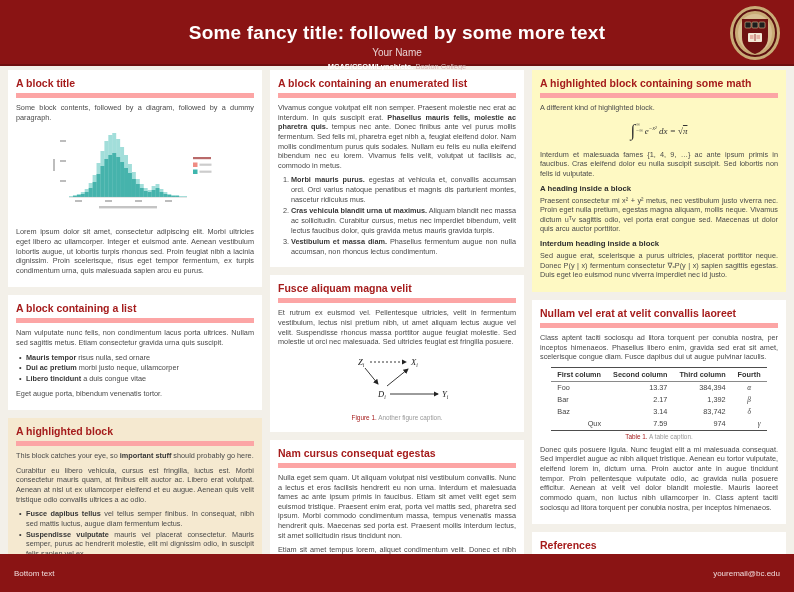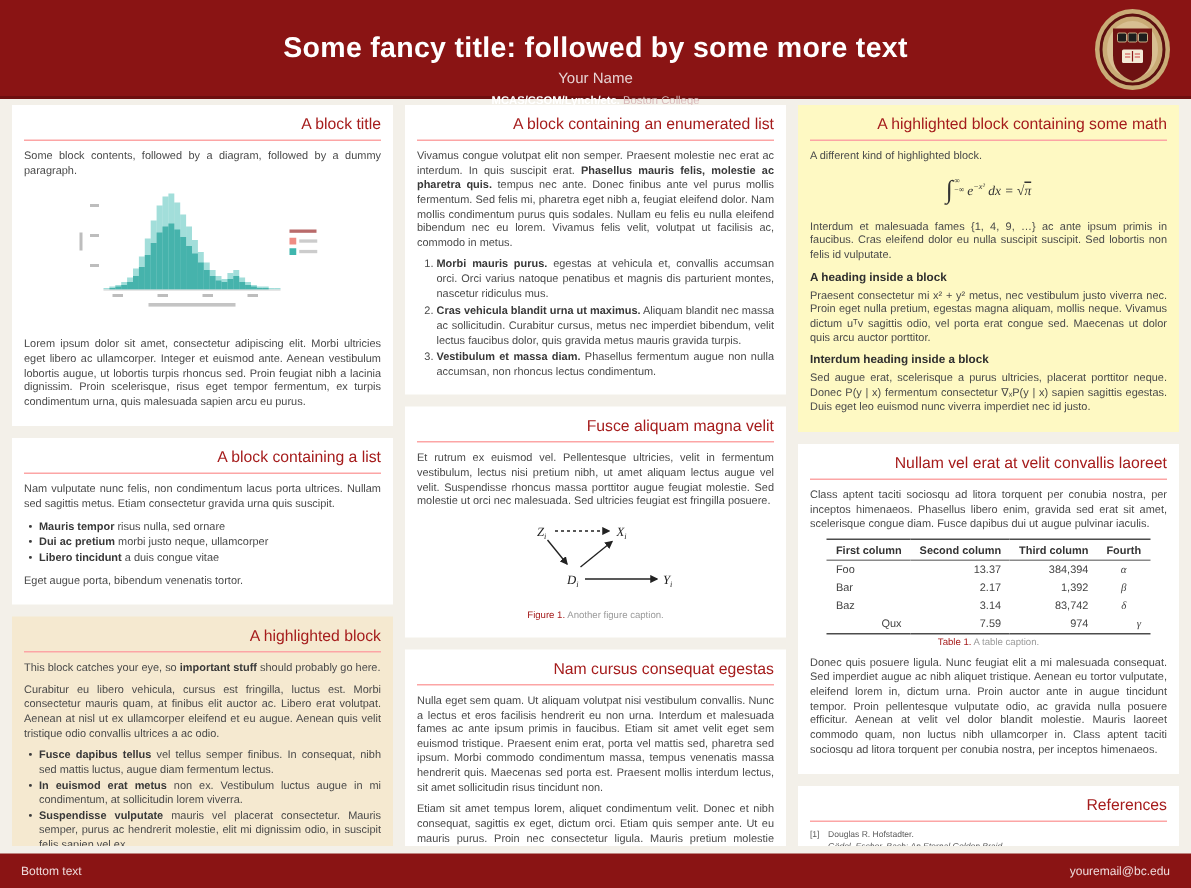--- a/index.html
+++ b/index.html
@@ -9,33 +9,33 @@
   
   .hdr { height:66px; background:#8a1414; border-bottom:2px solid #6e0f0f; color:#fff; text-align:center; position:relative; }
   .hdr-title { font-size:19px; font-weight:bold; padding-top:22px; letter-spacing:.2px; }
   .hdr-author { font-size:10px; color:#e7d2d2; margin-top:3px; }
   .hdr-affil { font-size:7.5px; margin-top:4px; }
   .hdr-affil .aff-b { font-weight:bold; color:#ffffff; }
   .hdr-affil .aff-n { color:#d9b9b9; }
   .hdr-logo { position:absolute; right:12px; top:5px; }
 
   
-  .ftr { position:absolute; left:0; bottom:0; width:794px; height:23px; background:#8a1414;
+  .ftr { position:absolute; left:0; bottom:0; width:794px; height:38px; background:#8a1414;
          display:flex; justify-content:space-between; align-items:center; padding:0 14px;
          font-size:8px; color:#eedada; }
 
   
   .content { position:absolute; top:70px; left:8px; width:778px; height:494px;
              display:flex; gap:8px; align-items:flex-start; overflow:hidden; }
   .col { width:254px; display:flex; flex-direction:column; gap:8px; }
   .blk { background:#ffffff; width:100%; padding:5px 8px 7px; }
   .blk.gold { background:#f5e9d0; }
   .blk.gray { background:#fef9c3; }
-  .blk-title { color:#a51c1c; font-weight:normal; font-size:10.5px; text-align:right;
-               padding:2px 0 4px; border-bottom:1px solid #fca5a5; margin-bottom:5px; }
+  .blk-title { color:#a51c1c; font-weight:bold; font-size:10.5px; text-align:left;
+               padding:2px 0 4px; border-bottom:5px solid #fca5a5; margin-bottom:5px; }
   .blk p { font-size:7.3px; line-height:1.32; color:#4a4a4a; text-align:justify; margin-bottom:5px; }
   .blk b { color:#383838; }
   .bh { font-size:7.8px; font-weight:bold; color:#2f2f2f; margin:5px 0 3px; }
 
   ul.blt { list-style:none; margin:0 0 5px 2px; }
   ul.blt > li { font-size:7.3px; line-height:1.32; color:#4a4a4a; position:relative; padding-left:8px; margin-bottom:1px; text-align:justify;}
   ul.blt > li::before { content:"•"; position:absolute; left:1px; color:#3a3a3a; }
   ol.enum { margin:0 0 4px 13px; }
   ol.enum li { font-size:7.3px; line-height:1.32; color:#4a4a4a; margin-bottom:2px; text-align:justify; }
 
@@ -199,21 +199,20 @@
       </ul>
       <p>Eget augue porta, bibendum venenatis tortor.</p>
     </div>
 
     <div class="blk gold">
       <div class="blk-title">A highlighted block</div>
       <p><span>This block catches your eye, so </span><b>important stuff</b><span> should probably go here.</span></p>
       <p>Curabitur eu libero vehicula, cursus est fringilla, luctus est. Morbi consectetur mauris quam, at finibus elit auctor ac. Libero erat volutpat. Aenean at nisl ut ex ullamcorper eleifend et eu augue. Aenean quis velit tristique odio convallis ultrices a ac odio.</p>
       <ul class="blt">
         <li><b>Fusce dapibus tellus</b><span> vel tellus semper finibus. In consequat, nibh sed mattis luctus, augue diam fermentum lectus.</span></li>
-        <li><b>In euismod erat metus</b><span> non ex. Vestibulum luctus augue in mi condimentum, at sollicitudin lorem viverra.</span></li>
         <li><b>Suspendisse vulputate</b><span> mauris vel placerat consectetur. Mauris semper, purus ac hendrerit molestie, elit mi dignissim odio, in suscipit felis sapien vel ex.</span></li>
       </ul>
 
     </div>
   </div>
 
   <div class="col">
     <div class="blk">
       <div class="blk-title">A block containing an enumerated list</div>
       <p><span>Vivamus congue volutpat elit non semper. Praesent molestie nec erat ac interdum. In quis suscipit erat. </span><b>Phasellus mauris felis, molestie ac pharetra quis.</b><span> tempus nec ante. Donec finibus ante vel purus mollis fermentum. Sed felis mi, pharetra eget nibh a, feugiat eleifend dolor. Nam mollis condimentum purus quis sodales. Nullam eu felis eu nulla eleifend bibendum nec eu lorem. Vivamus felis velit, volutpat ut facilisis ac, commodo in metus.</span></p>

